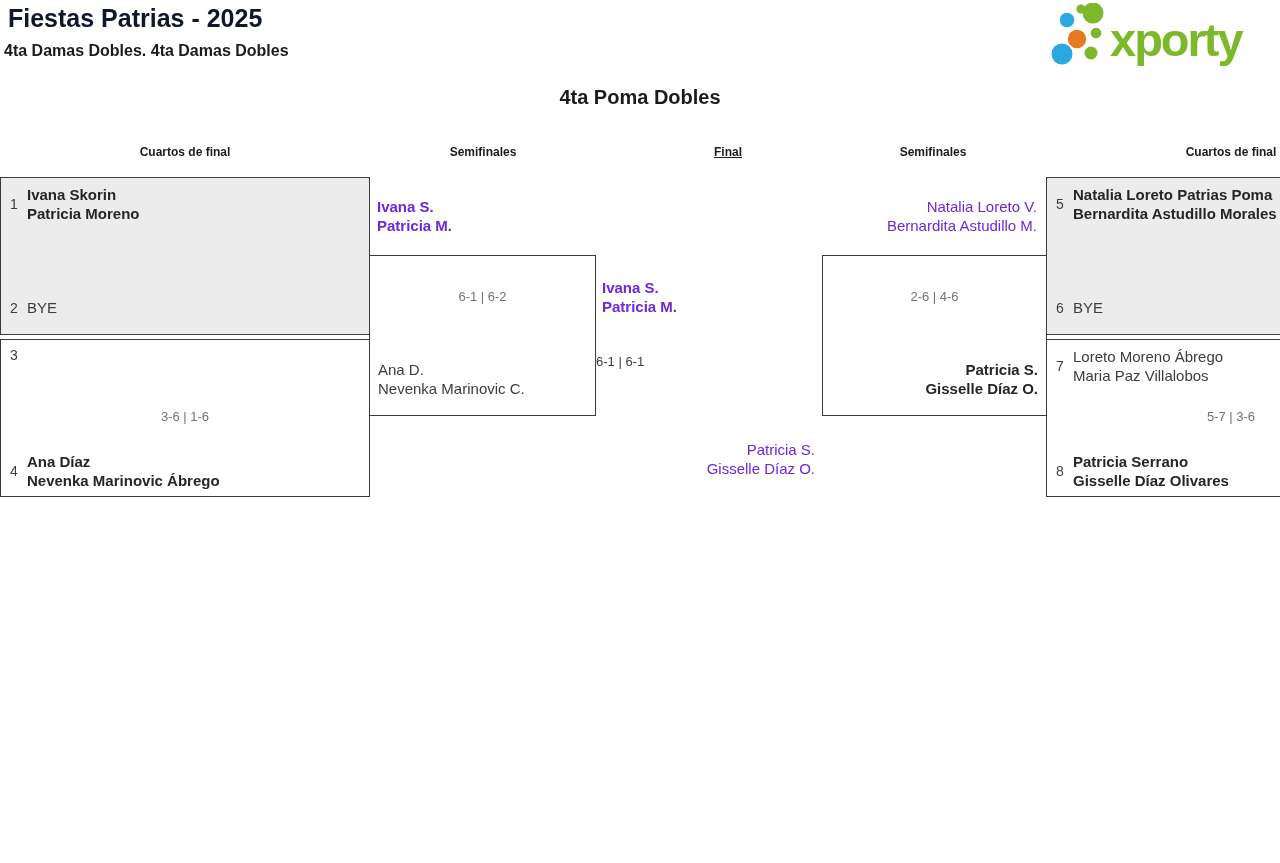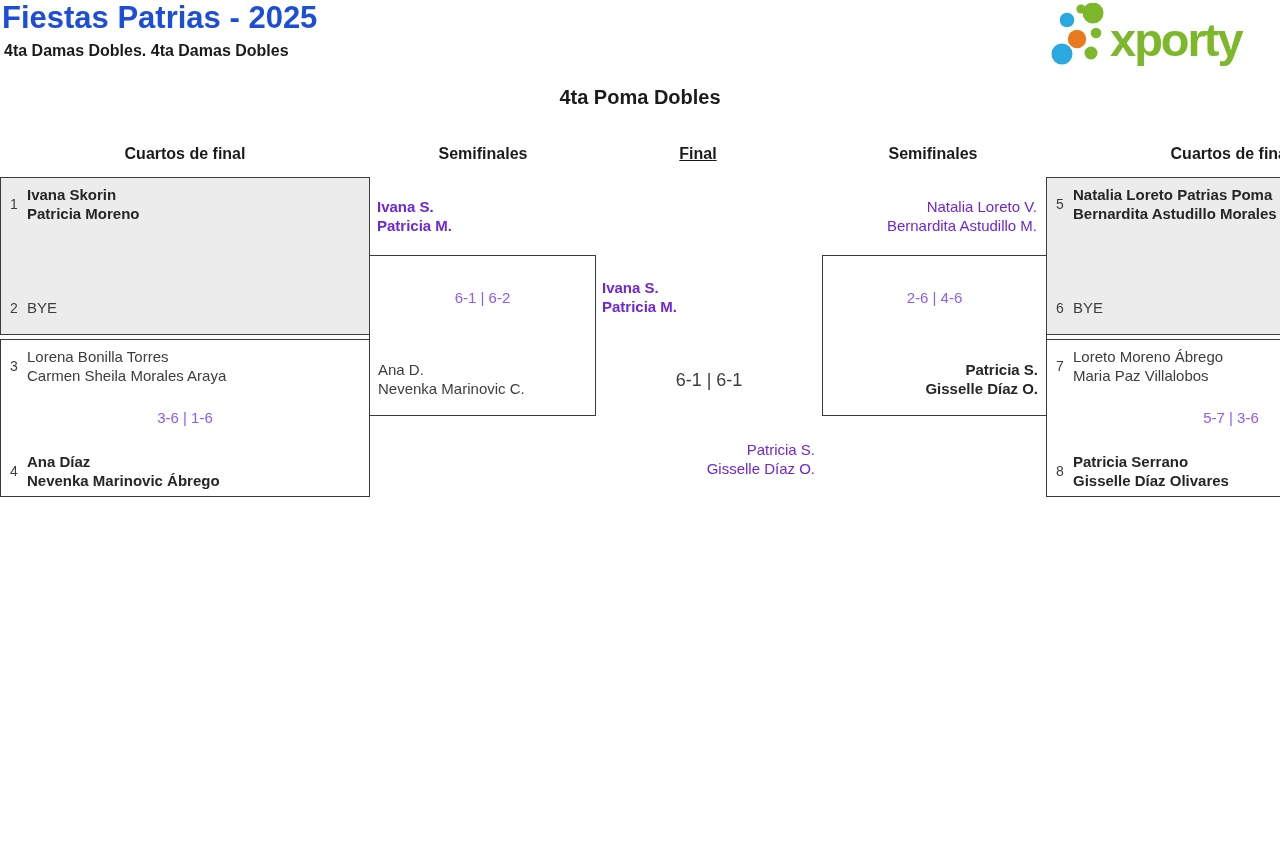--- a/index.html
+++ b/index.html
@@ -1,59 +1,59 @@
 <!DOCTYPE html>
 <html><head>
 <meta charset="utf-8">
 <style>
   html,body{margin:0;padding:0;background:#fff;}
   .page{
     position:relative;width:1280px;height:863px;background:#ffffff;overflow:hidden;
     font-family:"Liberation Sans",sans-serif;color:#3d3d3d;
   }
   
-  .event-title{position:absolute;left:2px;top:3px;font-size:31px;line-height:30px;font-weight:700;color:#1d4ed8;white-space:nowrap;}
+  .event-title{position:absolute;left:8px;top:3px;font-size:25px;line-height:30px;font-weight:700;color:#0f172a;white-space:nowrap;}
   .event-subtitle{position:absolute;left:4px;top:36px;font-size:16px;line-height:30px;font-weight:700;color:#1b1b1b;white-space:nowrap;}
   .logo{position:absolute;left:1048px;top:3px;width:232px;height:66px;}
   
   .bracket-title{position:absolute;left:440px;width:400px;top:86px;text-align:center;font-size:20px;font-weight:700;color:#1b1b1b;}
-  .round-header{position:absolute;top:145px;width:300px;text-align:center;font-size:16px;font-weight:700;color:#1b1b1b;white-space:nowrap;}
-  .rh-0{left:35px;}  .rh-1{left:333px;}  .rh-2{left:548px;text-decoration:underline;}  .rh-3{left:783px;}  .rh-4{left:1081px;}
+  .round-header{position:absolute;top:145px;width:300px;text-align:center;font-size:12px;font-weight:700;color:#1b1b1b;white-space:nowrap;}
+  .rh-0{left:35px;}  .rh-1{left:333px;}  .rh-2{left:578px;text-decoration:underline;}  .rh-3{left:783px;}  .rh-4{left:1081px;}
   
   .match{position:absolute;border:1.5px solid #3b3b3b;background:#ffffff;box-sizing:border-box;}
   .match.bye{background:#ececec;}
   .m-qf-lt{left:0;top:177px;width:370px;height:158px;}
   .m-qf-lb{left:0;top:339px;width:370px;height:158px;}
   .m-sf-l {left:369px;top:255px;width:227px;height:161px;}
   .m-sf-r {left:822px;top:255px;width:225px;height:161px;}
   .m-qf-rt{left:1046px;top:177px;width:370px;height:158px;}
   .m-qf-rb{left:1046px;top:339px;width:370px;height:158px;}
   
   .team-row{position:absolute;left:0;right:0;display:flex;align-items:center;}
   .row-a{top:7px;}
   .row-b2{bottom:6px;}
   .row-b1{bottom:17px;}
   .seed{flex:none;width:17px;margin-left:9px;font-size:14px;color:#3d3d3d;}
   .names{font-size:15px;line-height:19px;color:#3d3d3d;}
   .names div{white-space:nowrap;}
   .winner{font-weight:700;color:#262626;}
-  .score{position:absolute;left:0;right:0;text-align:center;font-size:15px;color:#8b5cf6;white-space:nowrap;}
+  .score{position:absolute;left:0;right:0;text-align:center;font-size:13px;color:#737373;white-space:nowrap;}
   .qf-score{top:69px;}
   .sf-score{top:33px;}
   
   .sf-inner{position:absolute;top:104px;left:0;right:0;font-size:15px;line-height:19px;}
   .sf-inner.align-l{padding-left:8px;}
   .sf-inner.align-r{padding-right:8px;text-align:right;}
   
   .float-label{position:absolute;font-size:15px;line-height:19px;color:#6d28d9;white-space:nowrap;}
   .lab-sf-l{left:377px;top:197px;}
   .lab-sf-r{left:822px;width:215px;top:197px;text-align:right;}
   .lab-fin-w{left:602px;top:278px;}
   .lab-fin-l{left:595px;width:220px;top:440px;text-align:right;}
-  .final-score{position:absolute;left:596px;width:226px;top:370px;text-align:center;font-size:18px;color:#3d3d3d;}
+  .final-score{position:absolute;left:596px;width:226px;top:354px;text-align:left;font-size:13px;color:#3d3d3d;}
 </style>
 </head>
 <body>
 
 <div class="page">
 
   <div class="event-title">Fiestas Patrias - 2025</div>
   <div class="event-subtitle">4ta Damas Dobles. 4ta Damas Dobles</div>
 
   <svg class="logo" viewBox="0 0 232 66">
@@ -86,24 +86,20 @@
       <div class="seed">2</div>
       <div class="names">
         <div>BYE</div>
       </div>
     </div>
   </div>
 
   <div class="match m-qf-lb">
     <div class="team-row row-a">
       <div class="seed">3</div>
-      <div class="names">
-        <div>Lorena Bonilla Torres</div>
-        <div>Carmen Sheila Morales Araya</div>
-      </div>
     </div>
     <div class="score qf-score">3-6 | 1-6</div>
     <div class="team-row row-b2">
       <div class="seed">4</div>
       <div class="names winner">
         <div>Ana Díaz</div>
         <div>Nevenka Marinovic Ábrego</div>
       </div>
     </div>
   </div>

